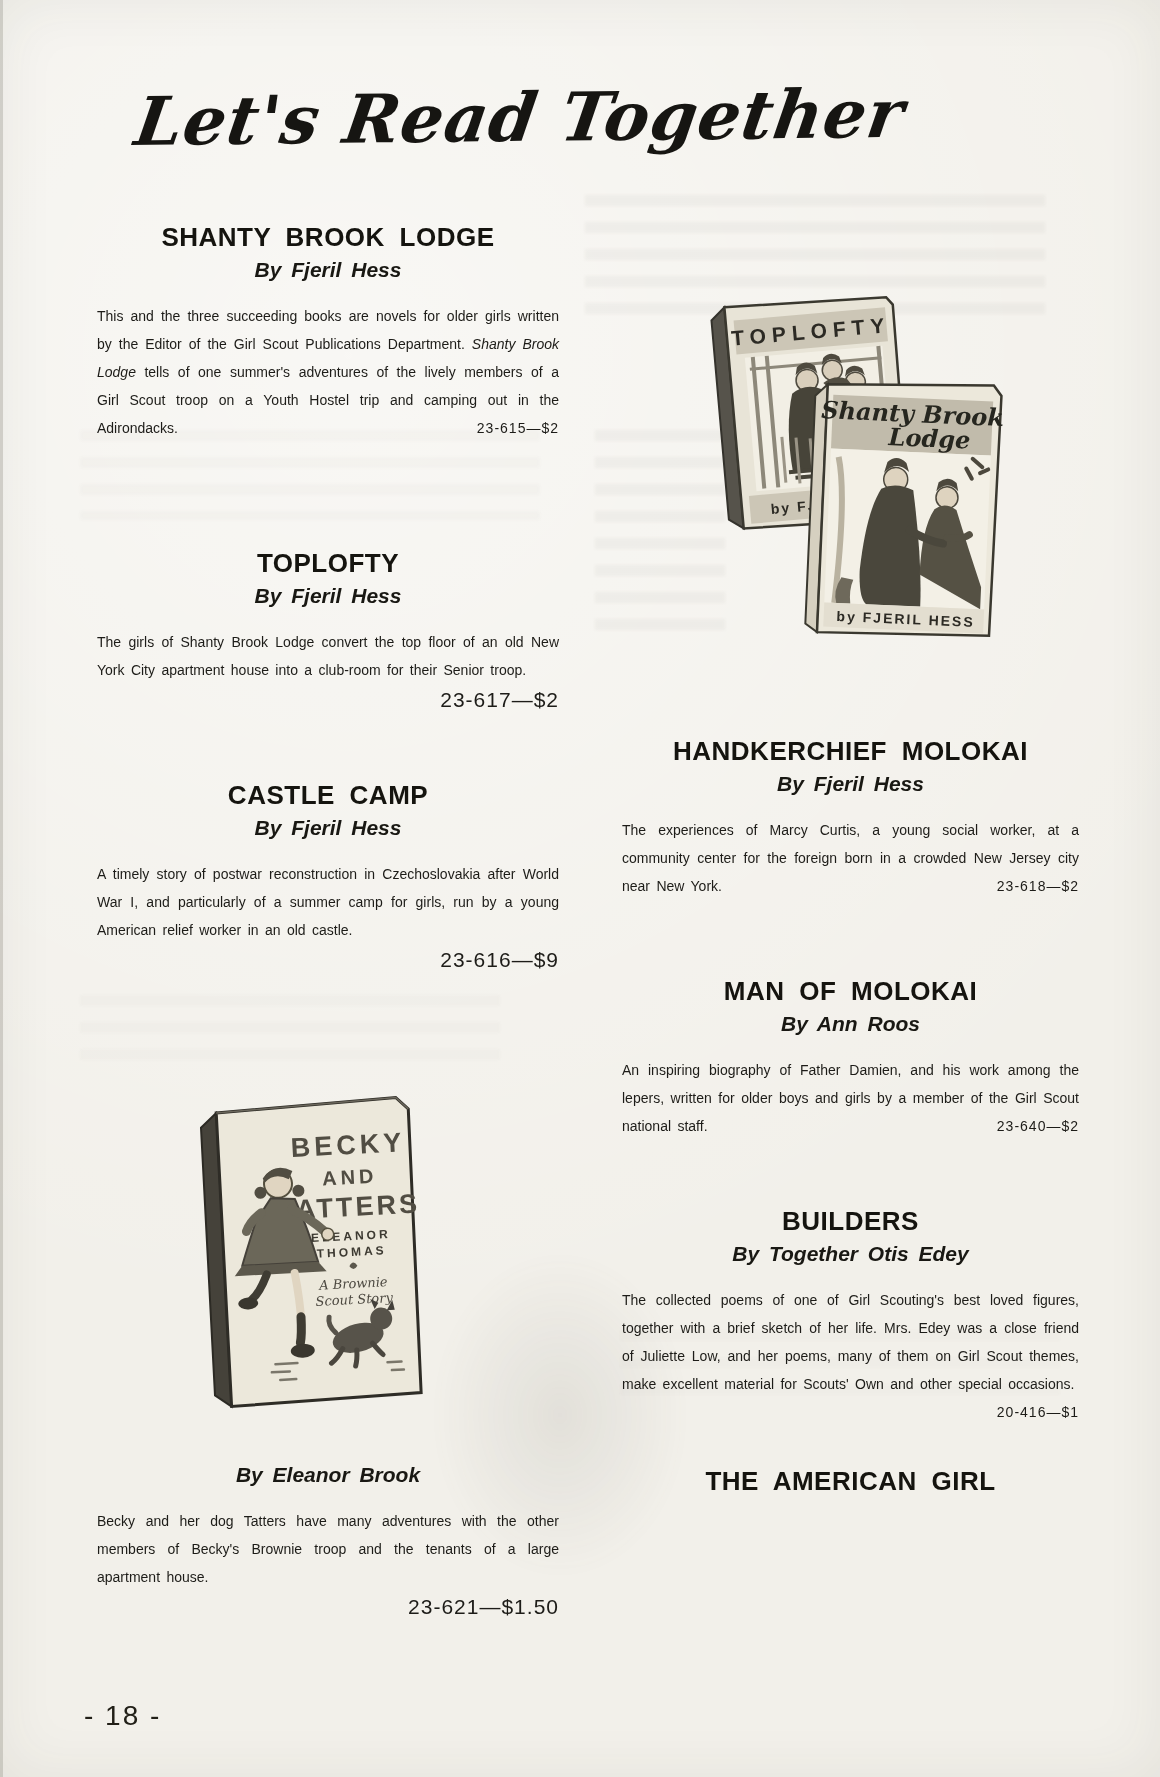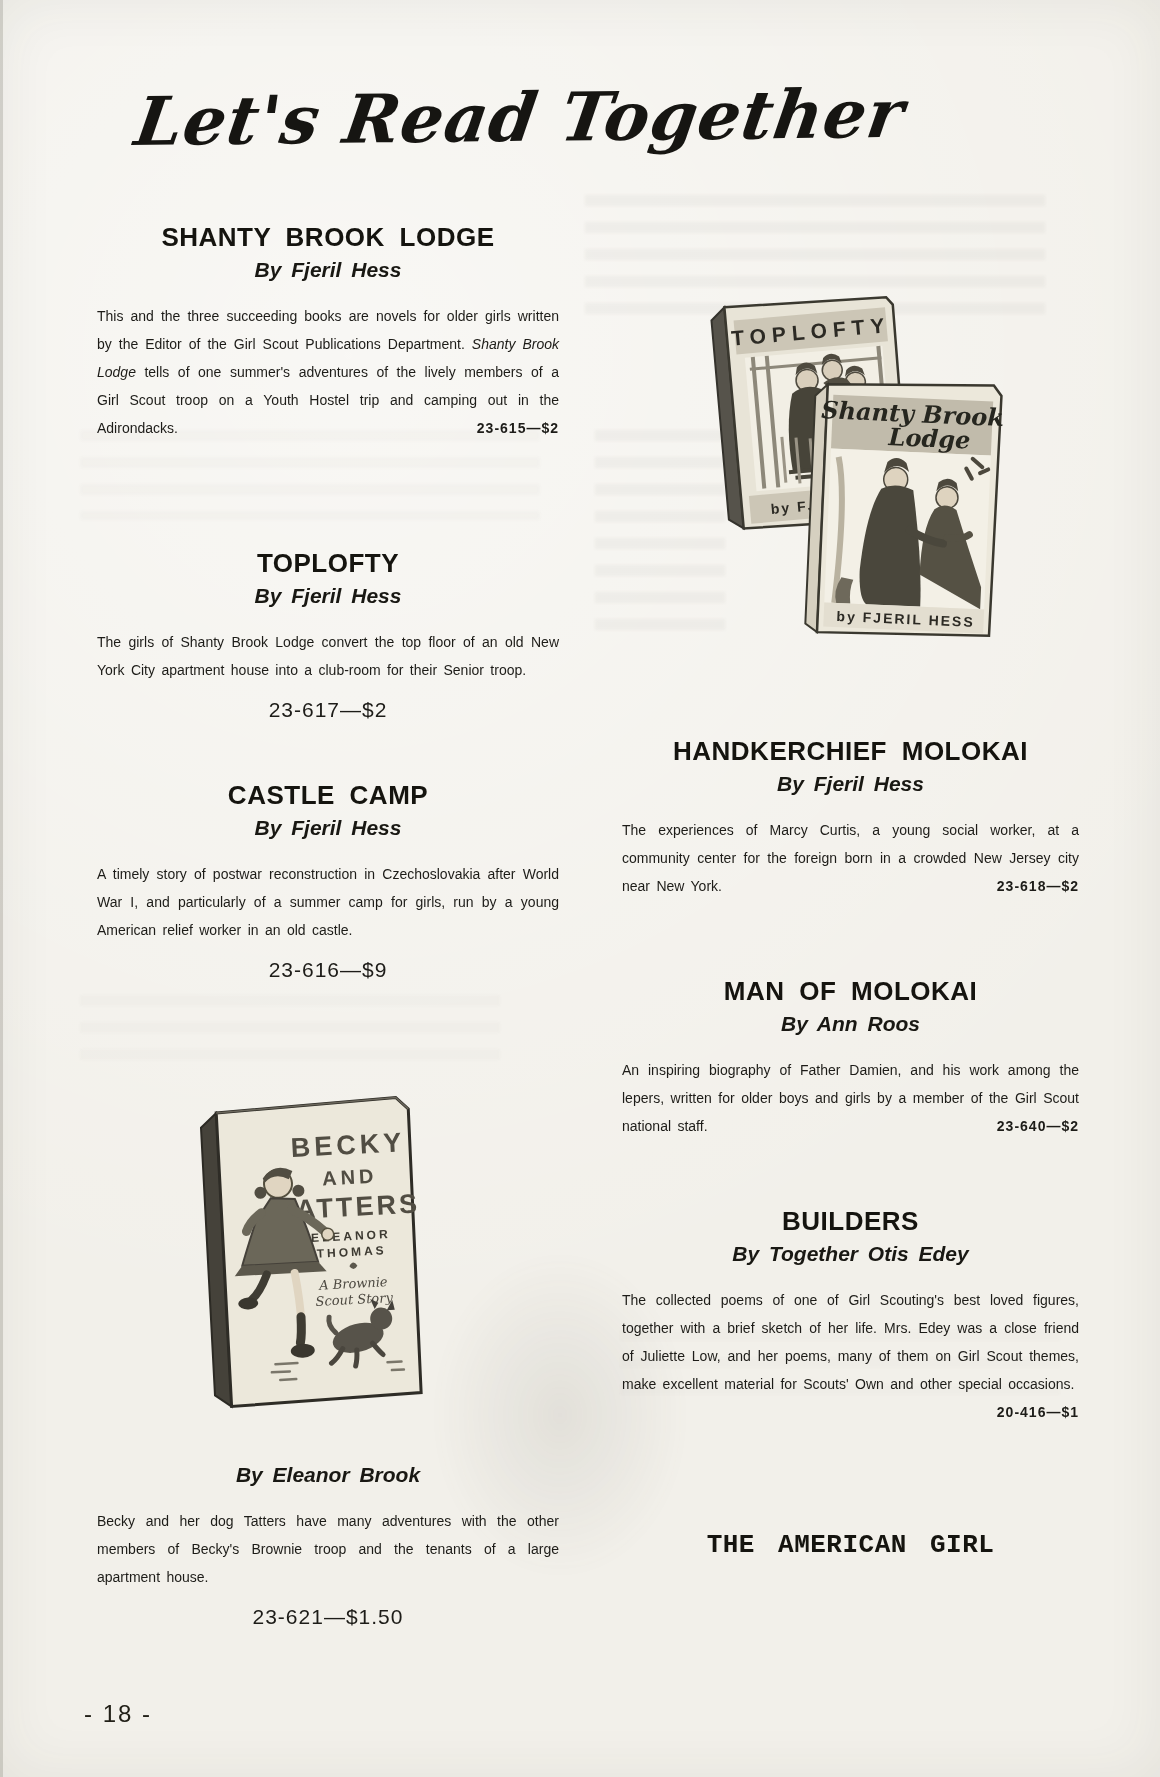--- a/index.html
+++ b/index.html
@@ -33,28 +33,28 @@
   }
   .byline{
     margin:5px 0 0 0;text-align:center;color:#191813;
     font-size:21px;font-weight:700;font-style:italic;word-spacing:4px;
   }
   p.body{
     margin:20px 0 0 0;color:#1d1c18;
     font-size:14px;line-height:28px;text-align:justify;word-spacing:2.5px;
   }
   p.body .it{font-style:italic;}
-  .code-float{float:right;letter-spacing:1px;font-weight:700;margin-left:36px;}
+  .code-float{float:right;letter-spacing:1px;font-weight:400;margin-left:36px;}
   .code-center{
-    margin-top:12px;text-align:center;color:#1d1c18;
+    margin-top:2px;text-align:right;color:#1d1c18;
     font-size:21px;line-height:28px;letter-spacing:1px;
   }
   .page-number{
     position:absolute;left:84px;top:1700px;color:#222018;
-    font-size:24px;letter-spacing:2px;
+    font-size:28px;letter-spacing:2px;
   }
   
   .cover{position:absolute;}
   svg text{font-family:"Liberation Sans", sans-serif;}
   svg .script{font-family:"DejaVu Serif", serif;font-style:italic;}
   
   .ghost{
     position:absolute;opacity:.5;filter:blur(1.4px);pointer-events:none;
     background:repeating-linear-gradient(180deg, rgba(95,92,84,.10) 0 11px, rgba(0,0,0,0) 11px 27px);
   }
@@ -218,17 +218,17 @@
     <div class="byline">By Ann Roos</div>
     <p class="body"><span>An inspiring biography of Father Damien, and his work among the lepers, written for older boys and girls by a member of the Girl Scout national staff.</span><span class="code-float">23-640—$2</span></p>
   </div>
 
   <div class="section col-r" style="top:1206px;">
     <h2 class="book-title">BUILDERS</h2>
     <div class="byline">By Together Otis Edey</div>
     <p class="body"><span>The collected poems of one of Girl Scouting's best loved figures, together with a brief sketch of her life. Mrs. Edey was a close friend of Juliette Low, and her poems, many of them on Girl Scout themes, make excellent material for Scouts' Own and other special occasions.</span><span class="code-float">20-416—$1</span></p>
   </div>
 
-  <div class="section col-r" style="top:1530px;font-family:Liberation Mono, monospace;">
+  <div class="section col-r" style="top:1466px;">
     <h2 class="book-title">THE AMERICAN GIRL</h2>
   </div>
 
 </div>
 
 </body></html>

